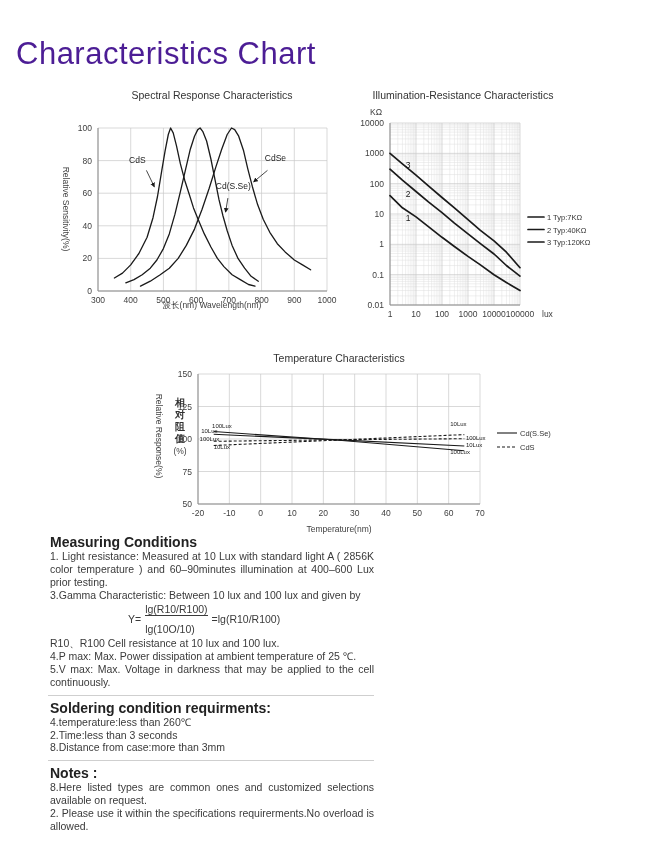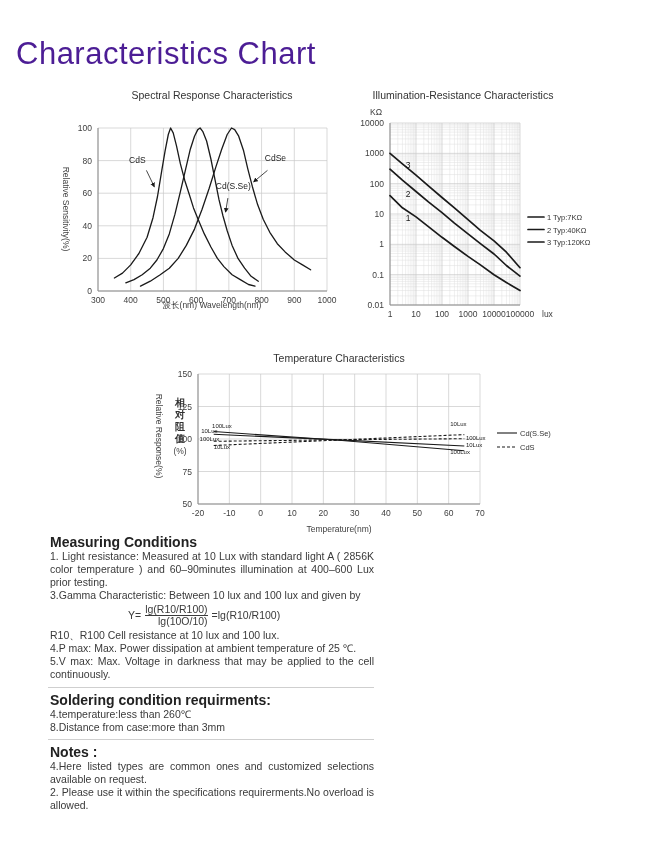--- a/index.html
+++ b/index.html
@@ -23,22 +23,22 @@
   .leg{font-size:7.5px;fill:#333}
   .cjk{font-size:10px;fill:#333;font-weight:bold}
   .arrow{stroke:#1a1a1a;stroke-width:0.8;fill:none}
   .textcol{position:absolute;left:50px;top:536px;width:324px;font-size:10.5px;
     line-height:13px;text-align:justify;color:#3a3a3a}
   .textcol h3{font-size:14px;line-height:13px;margin:0 0 1px;color:#222;text-align:left}
   .textcol p{margin:0}
   .tight p{line-height:12.5px}
   .rule{border:none;border-top:1px solid #cfcfcf;margin:6px 0 6px -2px;width:326px;height:0}
   .formula{display:flex;align-items:center;margin:2px 0 2px 78px;font-size:10.5px;line-height:11px}
-  .frac{display:inline-flex;flex-direction:column;text-align:right;margin:0 4px}
-  .frac .den{border-top:1px solid #3a3a3a;padding-top:0}
+  .frac{display:inline-flex;flex-direction:column;text-align:left;margin:0 4px}
+  .frac .den{border-top:1px solid #3a3a3a;padding-top:8px}
 </style>
 </head>
 <body>
 
 <div class="page-title">Characteristics Chart</div>
 
 <svg style="left:30px;top:85px" width="315" height="240" viewBox="0 0 315 240">
   <defs>
     <marker id="ah" markerWidth="7" markerHeight="7" refX="5" refY="3" orient="auto">
       <path d="M0,0 L6,3 L0,6 z" fill="#1a1a1a"></path>
@@ -305,21 +305,22 @@
   </div>
   <div>
       <p>R10、R100 Cell resistance at 10 lux and 100 lux.</p>
       <p>4.P max: Max. Power dissipation at ambient temperature of 25 ℃.</p>
       <p>5.V max: Max. Voltage in darkness that may be applied to the cell continuously.</p>
     </div>
   <hr class="rule">
   <h3>Soldering condition requirments:</h3>
   <div class="tight">
       <p>4.temperature:less than 260℃</p>
+      <p>2.Time:less than 3 seconds</p>
       <p>8.Distance from case:more than 3mm</p>
     </div>
   <hr class="rule">
   <h3>Notes :</h3>
   <div>
-      <p>4.Here listed types are common ones and customized selections available on request.</p>
+      <p>8.Here listed types are common ones and customized selections available on request.</p>
       <p>2. Please use it within the specifications requirerments.No overload is allowed.</p>
     </div>
 </div>
 
 </body></html>

